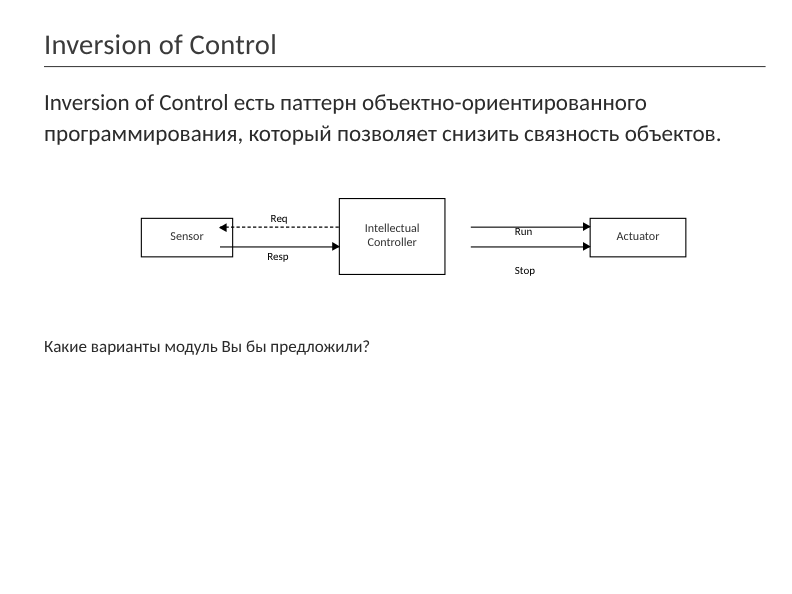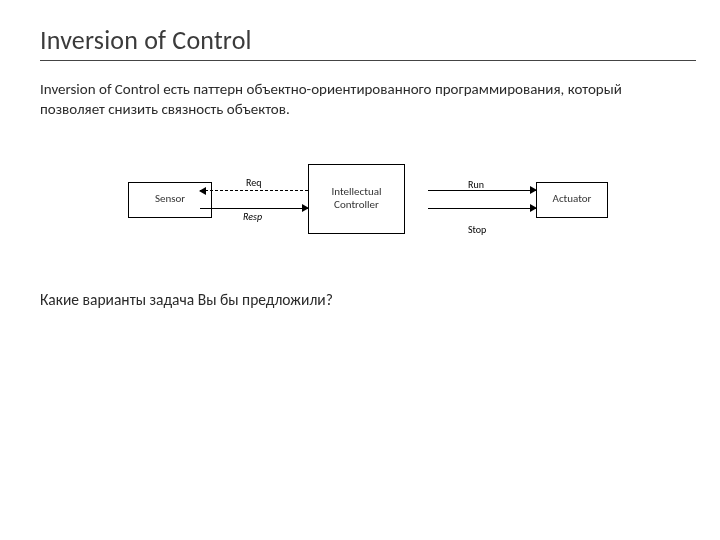--- a/index.html
+++ b/index.html
@@ -24,21 +24,21 @@
     color: #3b3b3b;
     margin: 0 0 4px 0;
     letter-spacing: 0.2px;
   }
   .title-rule {
     border: none;
     border-top: 1.5px solid #444;
     margin: 0 0 18px 0;
   }
   .para {
-    font-size: 15px;
+    font-size: 21px;
     line-height: 1.35;
     color: #2b2b2b;
     margin: 0 0 18px 0;
     max-width: 640px;
   }
   .diagram {
     width: 480px;
     height: 110px;
     margin: 24px auto 36px auto;
     position: relative;
@@ -50,33 +50,33 @@
     font-size: 11px;
     display: flex;
     align-items: center;
     justify-content: center;
     text-align: center;
     box-sizing: border-box;
     line-height: 1.15;
   }
   .box-sensor   { left: 0px;   top: 38px; width: 84px; height: 36px; }
   .box-controller{ left: 180px; top: 20px; width: 97px; height: 70px; }
-  .box-actuator { left: 408px; top: 38px; width: 72px; height: 36px; }
+  .box-actuator { left: 408px; top: 38px; width: 88px; height: 36px; }
 
   .edge-label {
     position: absolute;
     font-size: 10px;
     color: #000;
     white-space: nowrap;
   }
   
   .lbl-req  { left: 118px; top: 32px; text-align: right; }
-  .lbl-resp { left: 115px; top: 66px; font-style: italic; }
+  .lbl-resp { left: 115px; top: 66px; }
   
-  .lbl-run  { left: 340px; top: 34px; }
+  .lbl-run  { left: 340px; top: 44px; }
   .lbl-stop { left: 340px; top: 66px; margin-top: 13px; }
 
   
   .line {
     position: absolute;
     background: #000;
     height: 1px;
   }
   .line.dashed {
     background: none;
@@ -126,14 +126,14 @@
     <div class="line arrow-right l-resp"></div>
     <div class="line arrow-right l-run"></div>
     <div class="line arrow-right l-stop"></div>
 
     <span class="edge-label lbl-req">Req</span>
     <span class="edge-label lbl-resp">Resp</span>
     <span class="edge-label lbl-run">Run</span>
     <span class="edge-label lbl-stop">Stop</span>
   </div>
 
-  <p class="question">Какие варианты задача Вы бы предложили?</p>
+  <p class="question">Какие варианты модуль Вы бы предложили?</p>
 </div>
 
 </body></html>

